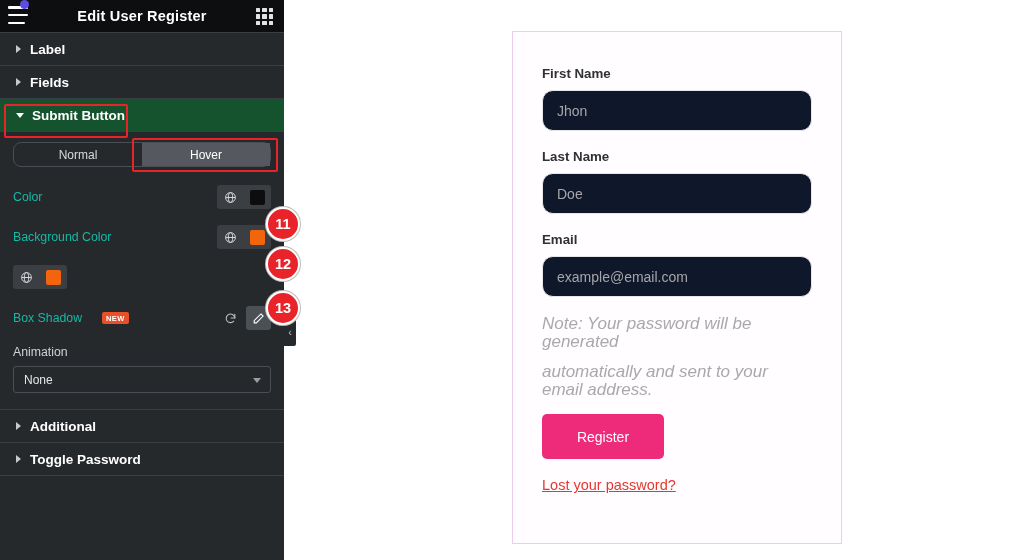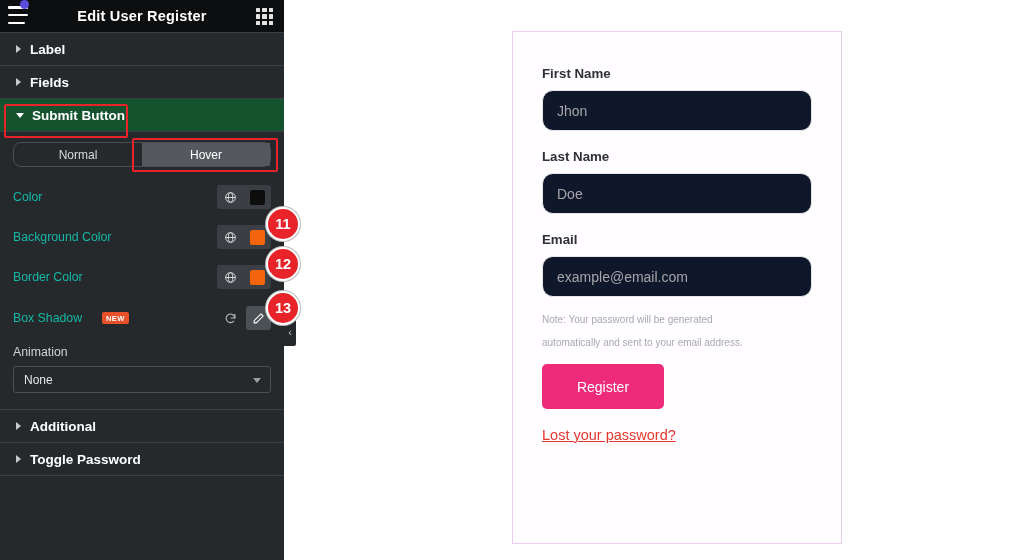--- a/index.html
+++ b/index.html
@@ -240,21 +240,21 @@
     width: 100%; height: 41px;
     border: 1px solid #e6e6e8; border-radius: 11px;
     background:#0f172a;
     padding: 0 14px;
     font-size: 14px; color:#9a9a9e;
     font-family:"Liberation Sans", sans-serif;
     margin-bottom: 18px;
     outline:none;
   }
   .f-input::placeholder { color:#a6a6aa; }
-  .note-line { font-size: 10px; color:#a9a9ad; line-height: 1.05; margin-bottom: 12px; }
+  .note-line { font-size: 17px; color:#a9a9ad; line-height: 1.05; margin-bottom: 12px; font-style: italic; }
   #register-btn {
     display:block;
     margin-top: 16px;
     width: 122px; height: 45px;
     background: #ee2a7b;
     border: none; border-radius: 5px;
     color:#ffffff; font-size: 14px;
     font-family:"Liberation Sans", sans-serif;
     cursor:pointer;
   }
@@ -345,21 +345,20 @@
               <ellipse cx="12" cy="12" rx="4" ry="9"></ellipse>
             </svg>
           </div>
           <div class="swatch-btn">
             <span class="swatch" id="sw-bg" style="background: rgb(242, 101, 13);"></span>
           </div>
         </div>
       </div>
 
       <div class="ctrl-row">
-        <span class="ctrl-label">Border Color</span>
         <div class="color-ctrl">
           <div class="globe-btn">
             <svg width="13" height="13" viewBox="0 0 24 24" fill="none" stroke="#d7d9db" stroke-width="1.8">
               <circle cx="12" cy="12" r="9"></circle>
               <line x1="3" y1="12" x2="21" y2="12"></line>
               <ellipse cx="12" cy="12" rx="4" ry="9"></ellipse>
             </svg>
           </div>
           <div class="swatch-btn">
             <span class="swatch" id="sw-border" style="background: rgb(242, 101, 13);"></span>

